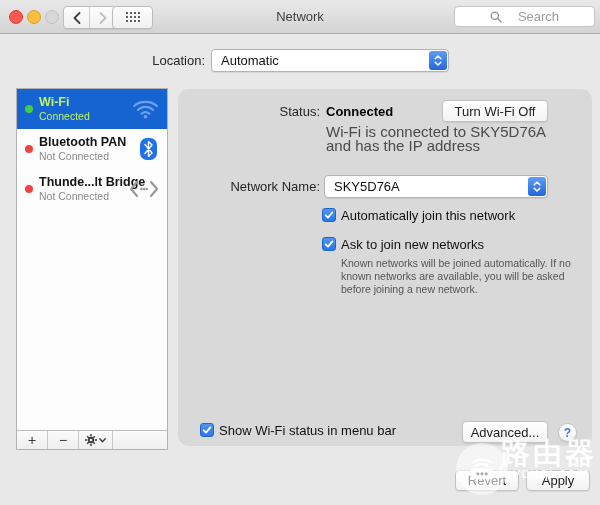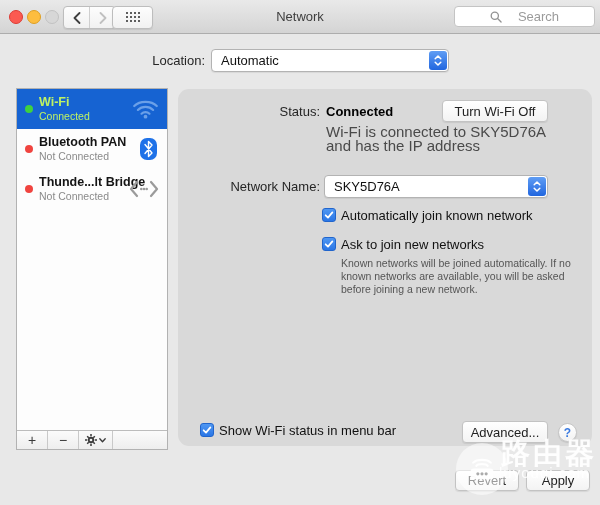--- a/index.html
+++ b/index.html
@@ -227,21 +227,21 @@
           <path d="M2.2 4.8 L5 2 L7.8 4.8 M2.2 8.2 L5 11 L7.8 8.2" fill="none" stroke="#fff" stroke-width="1.5" stroke-linecap="round" stroke-linejoin="round"></path>
         </svg>
       </span>
     </div>
 
     <div class="abs checkbox" style="left:144px;top:119px;">
       <svg width="10" height="10" viewBox="0 0 11 11">
         <path d="M1.8 5.8 L4.4 8.4 L9.2 2.6" fill="none" stroke="#fff" stroke-width="1.9" stroke-linecap="round" stroke-linejoin="round"></path>
       </svg>
     </div>
-    <div class="abs cb-label" style="left:163px;top:119px;">Automatically join known network</div>
+    <div class="abs cb-label" style="left:163px;top:119px;">Automatically join this network</div>
 
     <div class="abs checkbox" style="left:144px;top:148px;">
       <svg width="10" height="10" viewBox="0 0 11 11">
         <path d="M1.8 5.8 L4.4 8.4 L9.2 2.6" fill="none" stroke="#fff" stroke-width="1.9" stroke-linecap="round" stroke-linejoin="round"></path>
       </svg>
     </div>
     <div class="abs note" style="left:163px;top:168px;width:252px;font-size:10.5px;line-height:13px;color:#555;">Known networks will be joined automatically. If no known networks are available, you will be asked before joining a new network.</div>
     <div class="abs cb-label" style="left:163px;top:148px;">Ask to join new networks</div>
 
     <div class="abs checkbox" style="left:22px;top:334px;">

